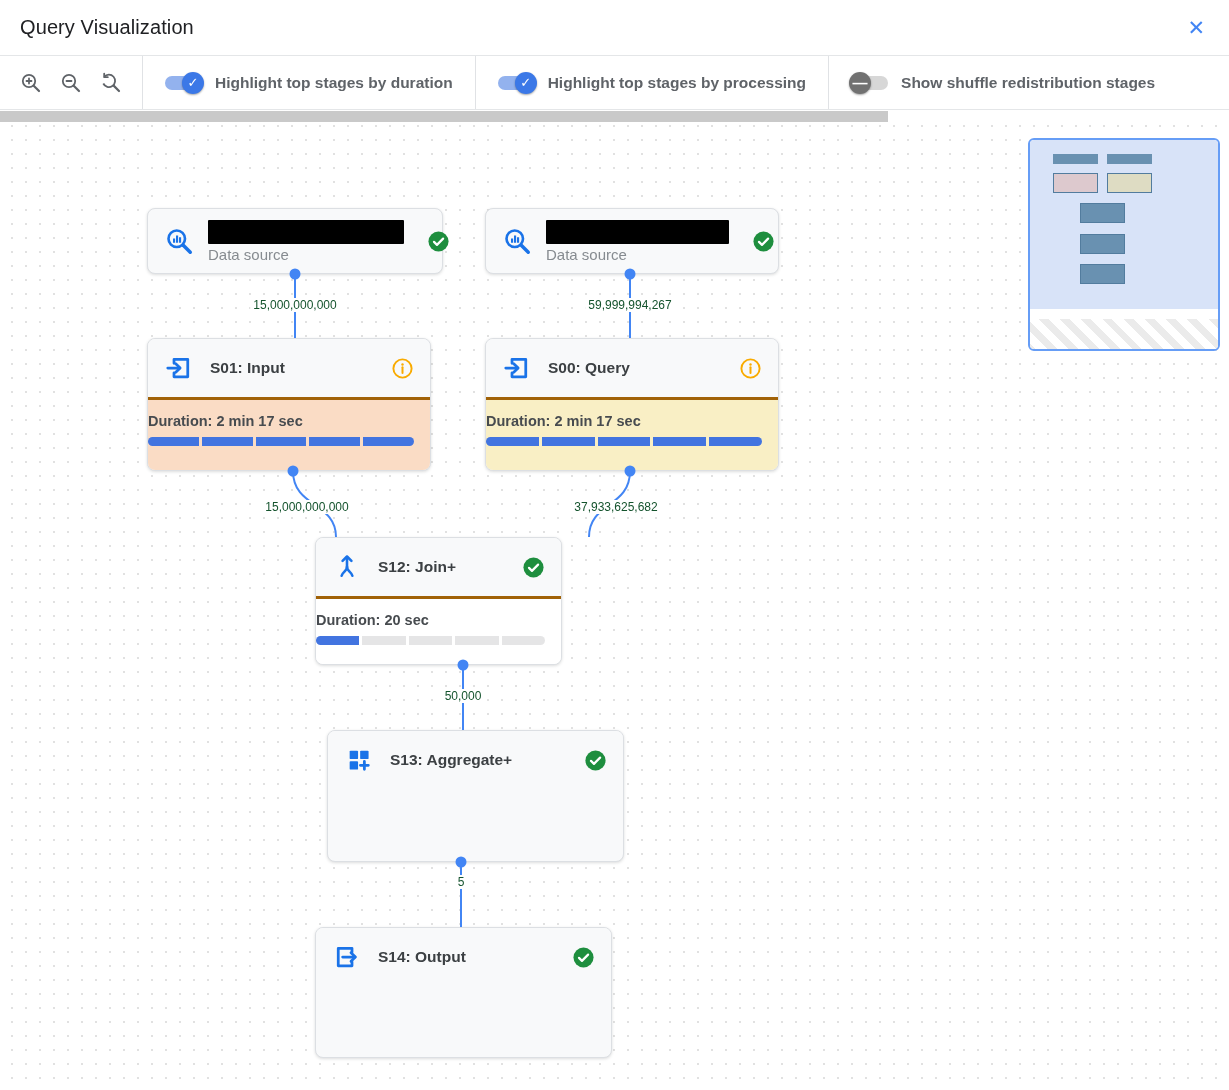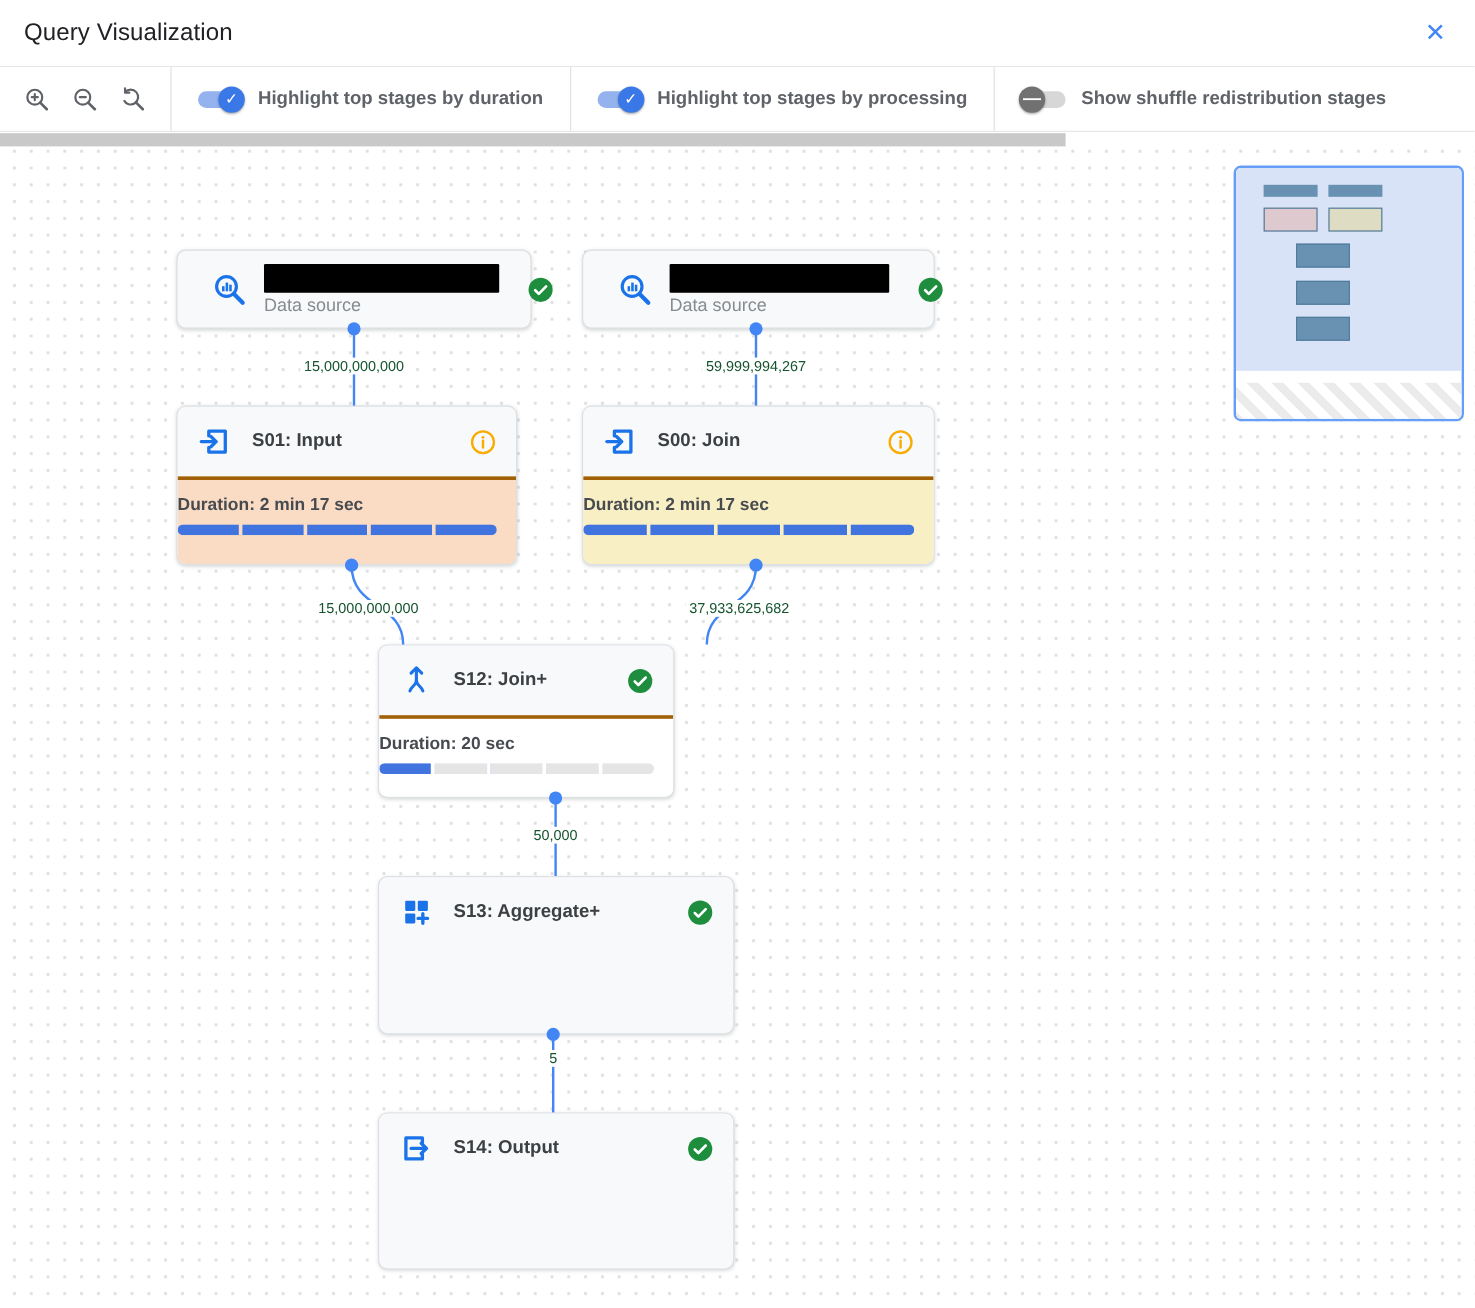--- a/index.html
+++ b/index.html
@@ -34,21 +34,21 @@
     background-image:radial-gradient(#e1e1e1 1.3px, transparent 1.5px);
     background-size:14px 14px; background-position:5px 9px; }
   .hscroll-track { position:absolute; left:0; top:0; width:100%; height:13px; background:#fff; }
   .hscroll-thumb { position:absolute; left:0; top:1px; width:888px; height:11px; background:#c9c9c9; cursor:pointer; }
 
   .edges { position:absolute; left:0; top:0; pointer-events:none; }
 
   
   .node { position:absolute; background:#f8f9fa; border:1px solid #dcdfe3; border-radius:8px;
     box-shadow:0 1px 3px rgba(60,64,67,.18); cursor:pointer; }
-  .ds { display:flex; align-items:center; padding:0 28px; gap:14px; }
+  .ds { display:flex; align-items:center; padding:0 16px; gap:14px; }
   .ds-mid { flex:1; display:flex; flex-direction:column; gap:2px; }
   .redact { height:24px; background:#000; border-radius:1px; margin-right:8px; }
   .ds-label { font-size:15px; color:#868b90; }
   .nicon { width:30px; height:30px; flex:0 0 auto; display:flex; align-items:center; justify-content:center; }
   .status { width:24px; height:24px; flex:0 0 auto; display:flex; align-items:center; justify-content:center; }
 
   .stage { display:flex; flex-direction:column; overflow:hidden; padding:0; }
   .stage-head { height:58px; display:flex; align-items:center; gap:16px; padding:0 16px; background:#f8f9fa; }
   .stage-title { flex:1; font-size:15.5px; font-weight:700; color:#3c4043; }
   .stage-body { flex:1; border-top:3px solid #a16207; padding:13px 16px 0 0; background:#fff; }
@@ -210,21 +210,21 @@
 
   <div class="node stage" style="left:485px;top:228px;width:294px;height:133px">
     <div class="stage-head">
       <span class="nicon">
         <svg width="30" height="30" viewBox="0 0 24 24" fill="none" stroke="#1a73e8" stroke-width="2.2" stroke-linecap="round" stroke-linejoin="round">
           <path d="M8 8.2 V5 H19 V19 H8 V15.8"></path>
           <path d="M3 12 H12.6"></path>
             <path d="M9.4 8.6 L12.9 12 L9.4 15.4"></path>
         </svg>
       </span>
-      <span class="stage-title">S00: Join</span>
+      <span class="stage-title">S00: Query</span>
       <span class="status">
         <svg width="23" height="23" viewBox="0 0 24 24" fill="none">
           <circle cx="12" cy="12" r="9.5" stroke="#f9ab00" stroke-width="2"></circle>
           <circle cx="12" cy="7.8" r="1.3" fill="#f9ab00"></circle>
           <path d="M12 10.8 V16.6" stroke="#f9ab00" stroke-width="2.1" stroke-linecap="round"></path>
         </svg>
       </span>
     </div>
     <div class="stage-body" style="background: rgb(249, 239, 197);">
       <div class="dur">Duration: 2 min 17 sec</div>
@@ -261,21 +261,21 @@
       <div class="pbar">
           <span style="background: linear-gradient(to right, rgb(66, 116, 224) 100%, rgb(229, 229, 230) 100%);"></span>
           <span style="background: linear-gradient(to right, rgb(66, 116, 224) 0%, rgb(229, 229, 230) 0%);"></span>
           <span style="background: linear-gradient(to right, rgb(66, 116, 224) 0%, rgb(229, 229, 230) 0%);"></span>
           <span style="background: linear-gradient(to right, rgb(66, 116, 224) 0%, rgb(229, 229, 230) 0%);"></span>
           <span style="background: linear-gradient(to right, rgb(66, 116, 224) 0%, rgb(229, 229, 230) 0%);"></span>
         </div>
     </div>
   </div>
 
-  <div class="node stage" style="left:315px;top:620px;width:297px;height:132px">
+  <div class="node stage" style="left:327px;top:620px;width:297px;height:132px">
     <div class="stage-head">
       <span class="nicon">
         <svg width="28" height="28" viewBox="0 0 24 24" fill="#1a73e8">
           <rect x="4" y="4" width="7.2" height="7.2" rx="0.8"></rect>
           <rect x="13" y="4" width="7.2" height="7.2" rx="0.8"></rect>
           <rect x="4" y="13" width="7.2" height="7.2" rx="0.8"></rect>
           <path d="M16.6 13.2 V20 M13.2 16.6 H20" stroke="#1a73e8" stroke-width="2.4" stroke-linecap="round"></path>
         </svg>
       </span>
       <span class="stage-title">S13: Aggregate+</span>

